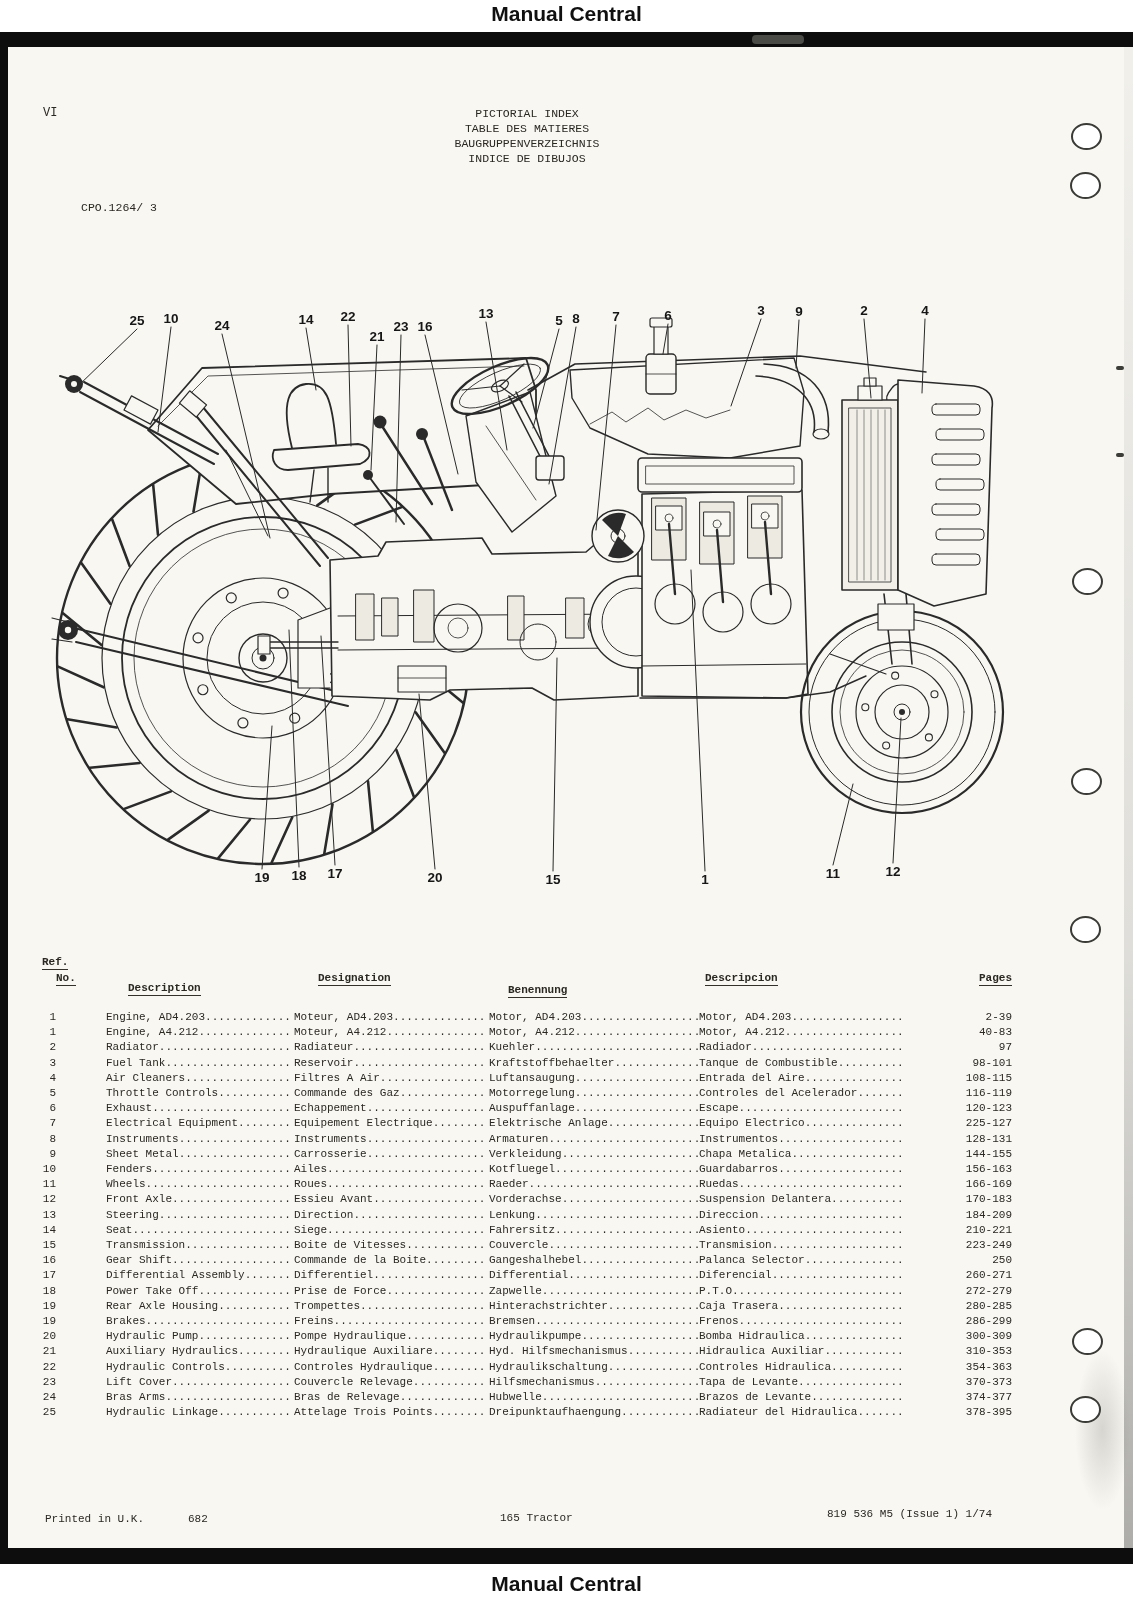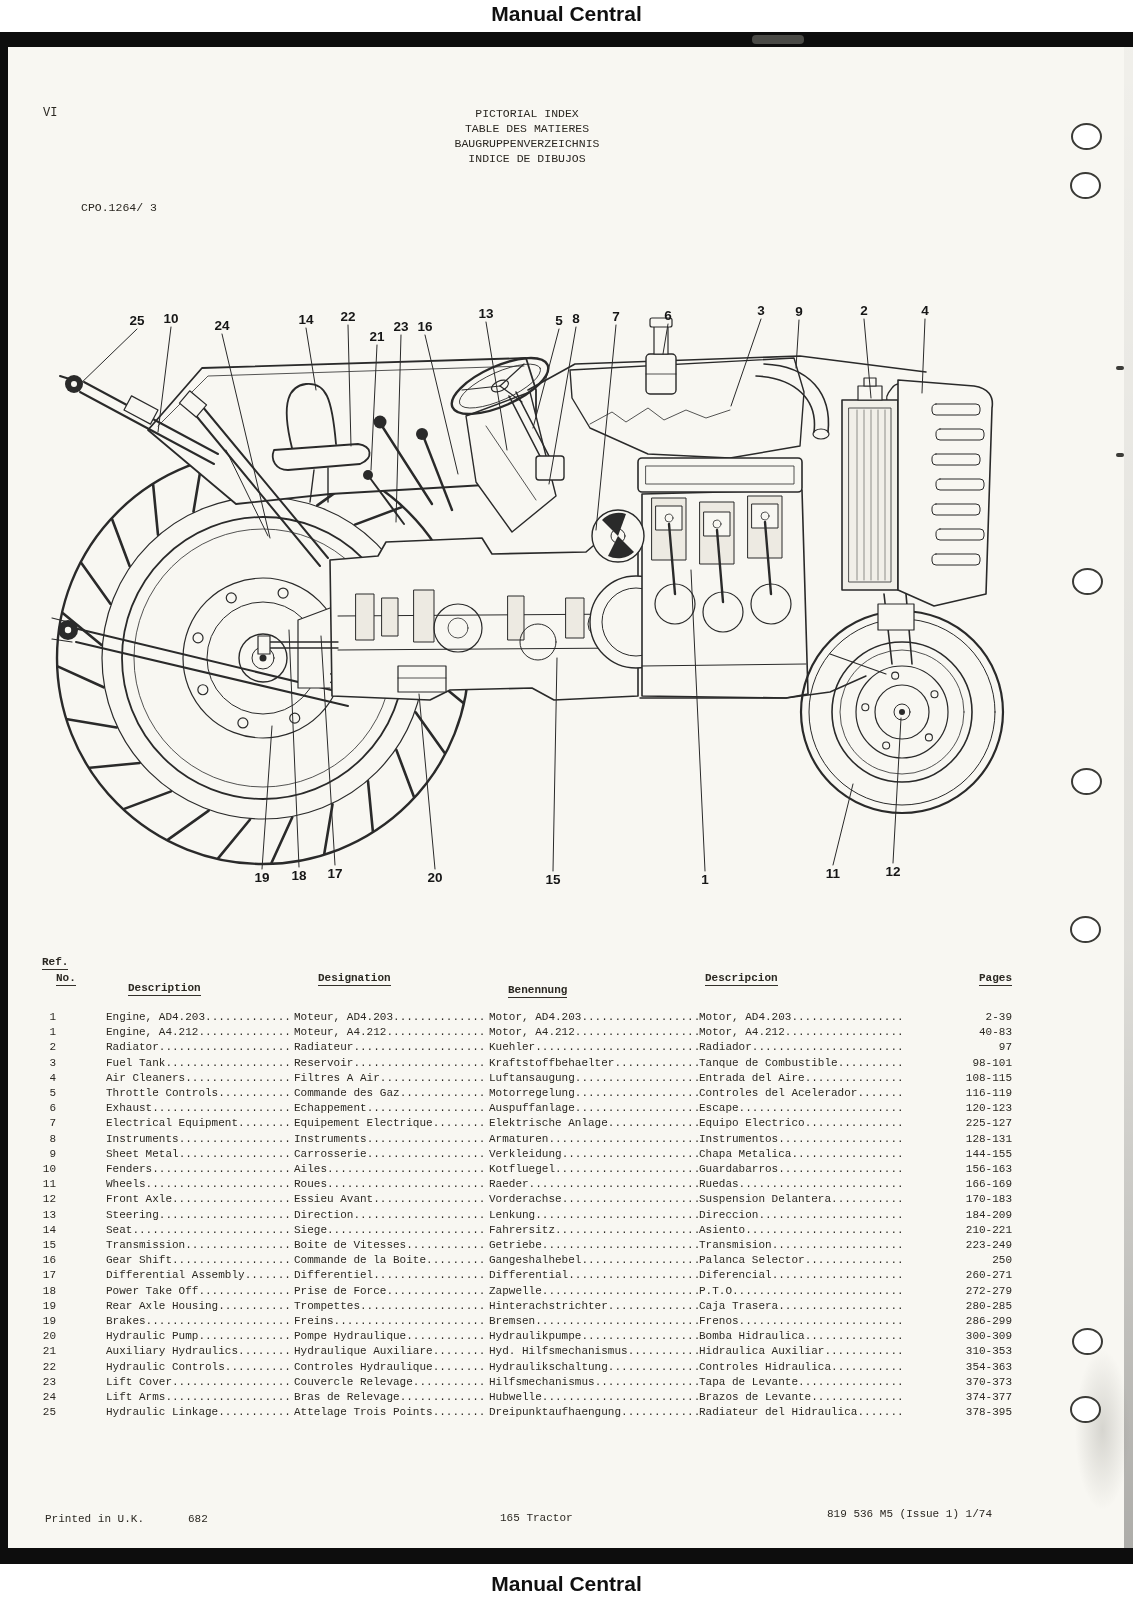--- a/index.html
+++ b/index.html
@@ -520,21 +520,21 @@
         <div class="tc c-desc"><span>Seat</span><span class="leader">.................................................</span></div>
         <div class="tc c-desig"><span>Siege</span><span class="leader">.................................................</span></div>
         <div class="tc c-ben"><span>Fahrersitz</span><span class="leader">.................................................</span></div>
         <div class="tc c-des2"><span>Asiento</span><span class="leader">.................................................</span></div>
         <div class="tc c-pg"><span>210-221</span></div>
       </div>
       <div class="trow" style="top: 228px;">
         <div class="tc c-no"><span>15</span></div>
         <div class="tc c-desc"><span>Transmission</span><span class="leader">.................................................</span></div>
         <div class="tc c-desig"><span>Boite de Vitesses</span><span class="leader">.................................................</span></div>
-        <div class="tc c-ben"><span>Getriebe</span><span class="leader">.................................................</span></div>
+        <div class="tc c-ben"><span>Couvercle</span><span class="leader">.................................................</span></div>
         <div class="tc c-des2"><span>Transmision</span><span class="leader">.................................................</span></div>
         <div class="tc c-pg"><span>223-249</span></div>
       </div>
       <div class="trow" style="top: 243.2px;">
         <div class="tc c-no"><span>16</span></div>
         <div class="tc c-desc"><span>Gear Shift</span><span class="leader">.................................................</span></div>
         <div class="tc c-desig"><span>Commande de la Boite</span><span class="leader">.................................................</span></div>
         <div class="tc c-ben"><span>Gangeshalhebel</span><span class="leader">.................................................</span></div>
         <div class="tc c-des2"><span>Palanca Selector</span><span class="leader">.................................................</span></div>
         <div class="tc c-pg"><span>250</span></div>
@@ -598,21 +598,21 @@
       <div class="trow" style="top: 364.8px;">
         <div class="tc c-no"><span>23</span></div>
         <div class="tc c-desc"><span>Lift Cover</span><span class="leader">.................................................</span></div>
         <div class="tc c-desig"><span>Couvercle Relevage</span><span class="leader">.................................................</span></div>
         <div class="tc c-ben"><span>Hilfsmechanismus</span><span class="leader">.................................................</span></div>
         <div class="tc c-des2"><span>Tapa de Levante</span><span class="leader">.................................................</span></div>
         <div class="tc c-pg"><span>370-373</span></div>
       </div>
       <div class="trow" style="top: 380px;">
         <div class="tc c-no"><span>24</span></div>
-        <div class="tc c-desc"><span>Lift Arms</span><span class="leader">.................................................</span></div>
+        <div class="tc c-desc"><span>Bras Arms</span><span class="leader">.................................................</span></div>
         <div class="tc c-desig"><span>Bras de Relevage</span><span class="leader">.................................................</span></div>
         <div class="tc c-ben"><span>Hubwelle</span><span class="leader">.................................................</span></div>
         <div class="tc c-des2"><span>Brazos de Levante</span><span class="leader">.................................................</span></div>
         <div class="tc c-pg"><span>374-377</span></div>
       </div>
       <div class="trow" style="top: 395.2px;">
         <div class="tc c-no"><span>25</span></div>
         <div class="tc c-desc"><span>Hydraulic Linkage</span><span class="leader">.................................................</span></div>
         <div class="tc c-desig"><span>Attelage Trois Points</span><span class="leader">.................................................</span></div>
         <div class="tc c-ben"><span>Dreipunktaufhaengung</span><span class="leader">.................................................</span></div>

